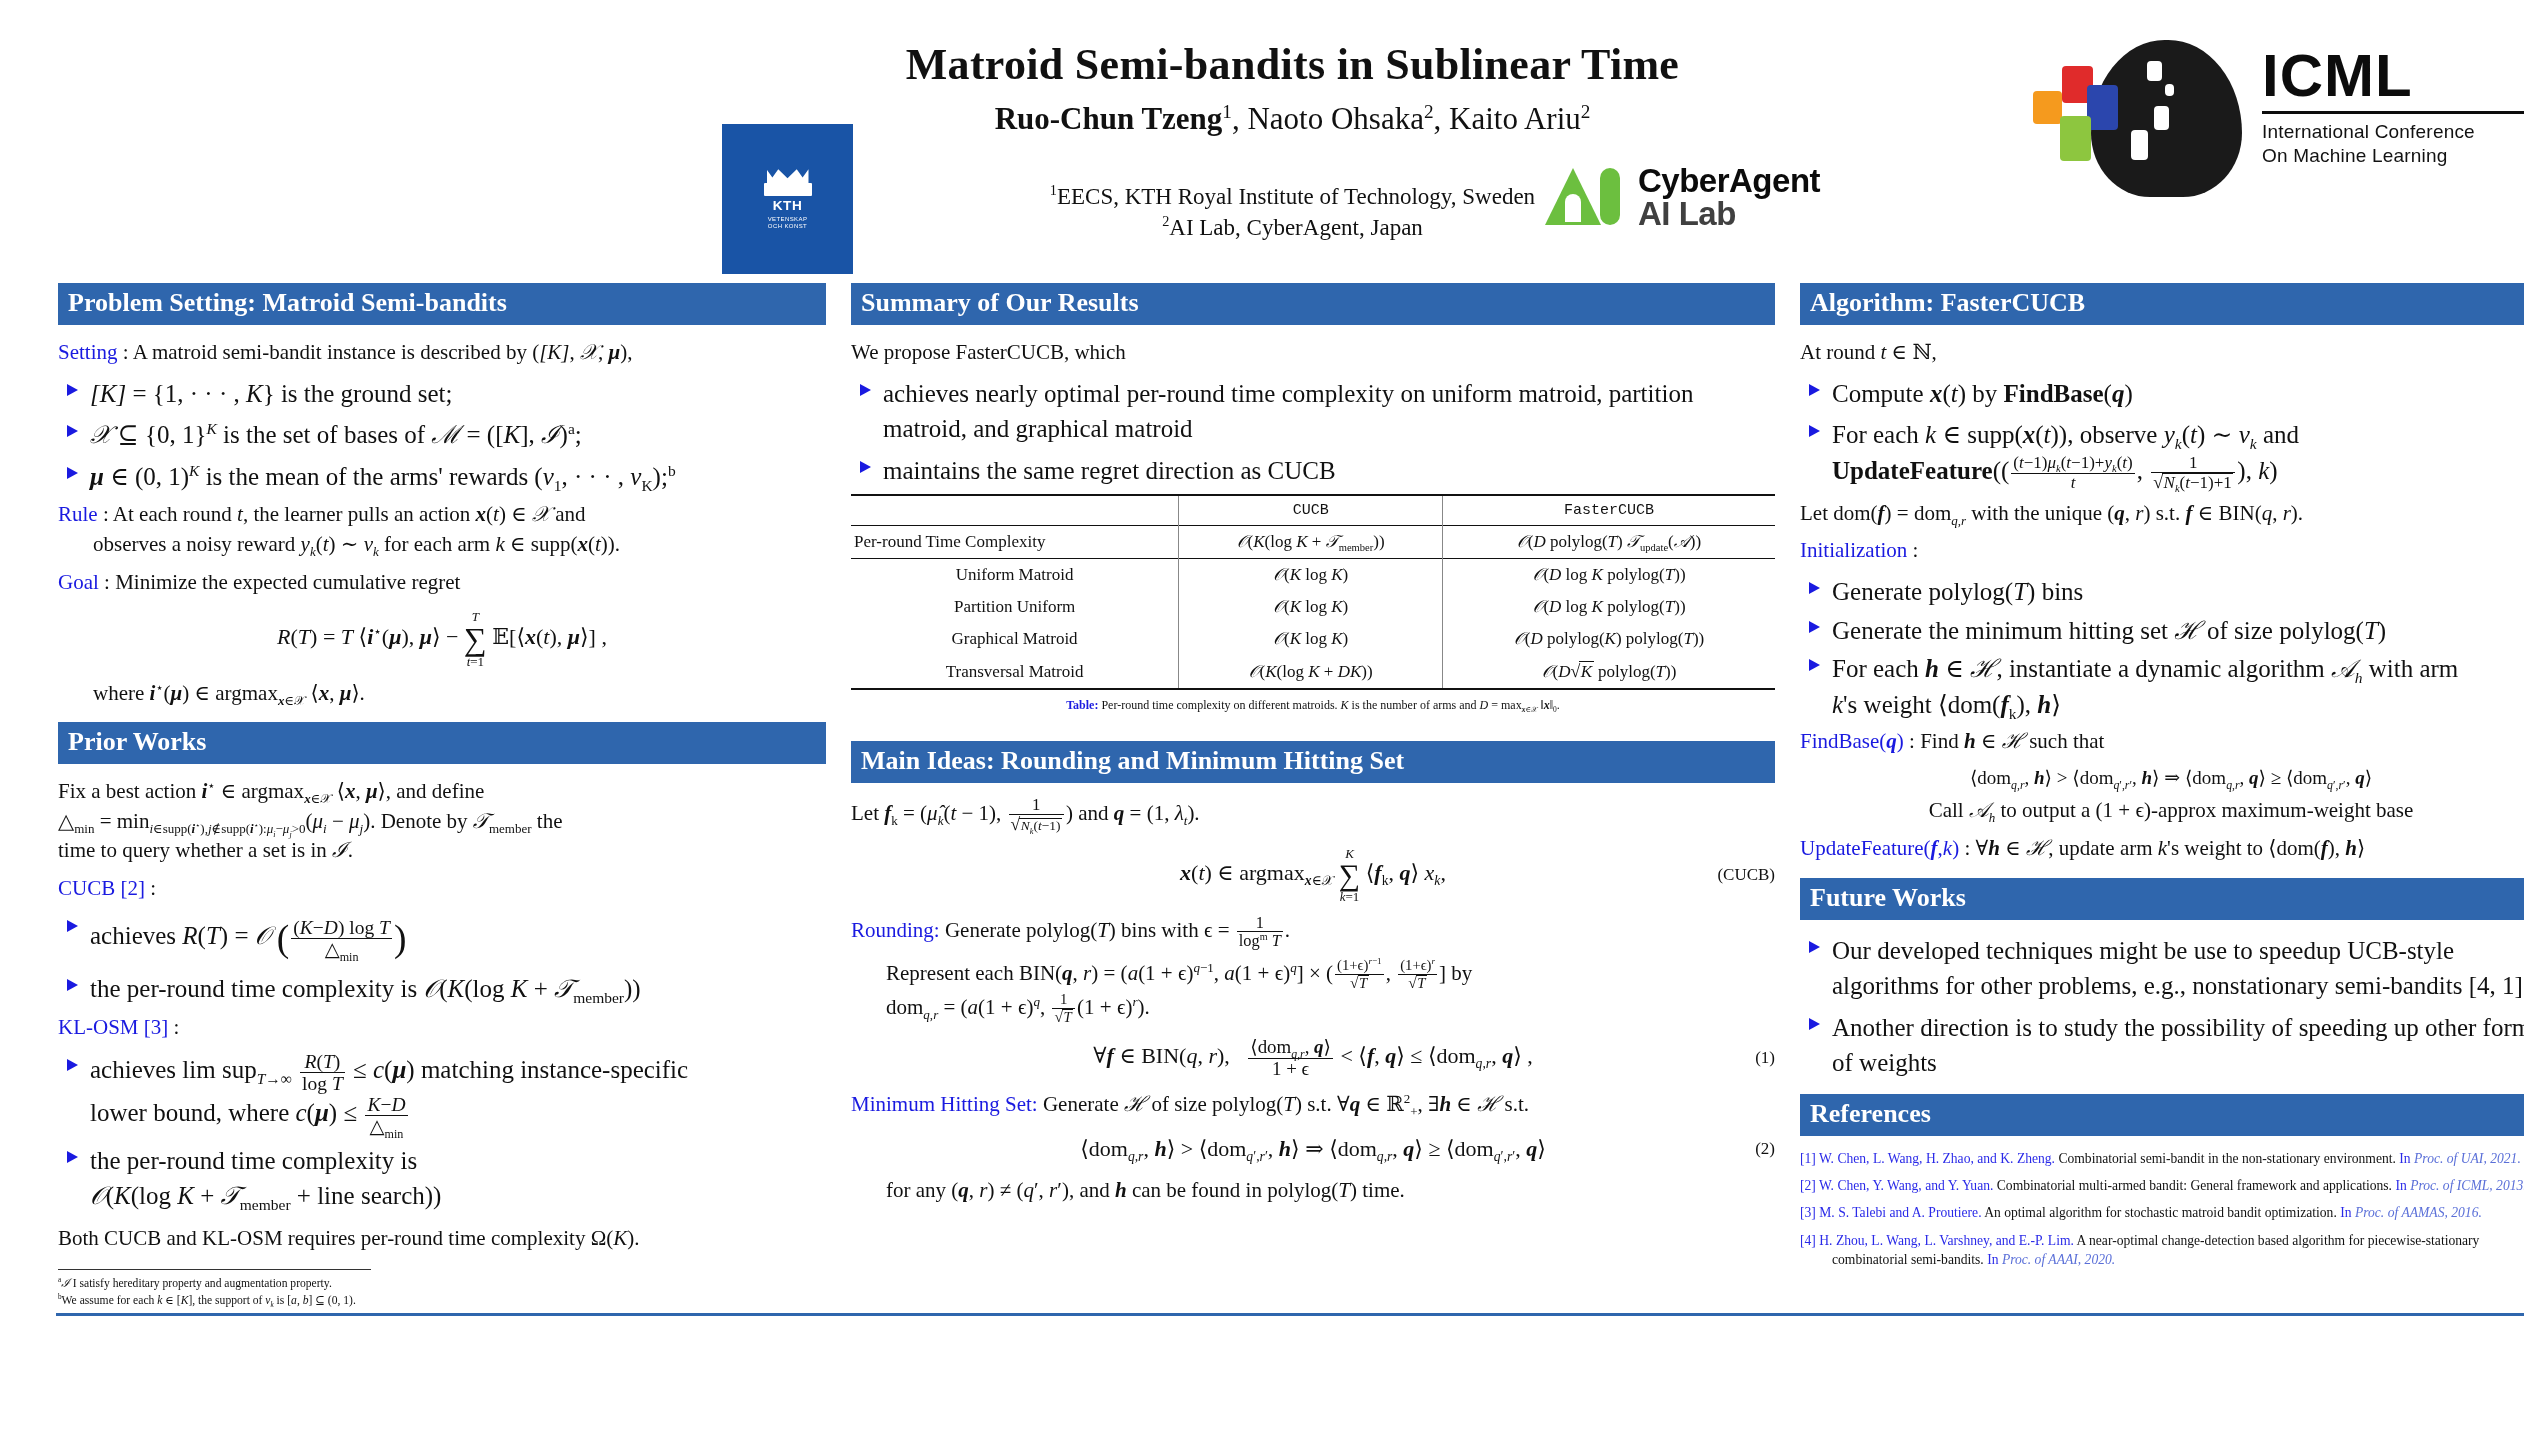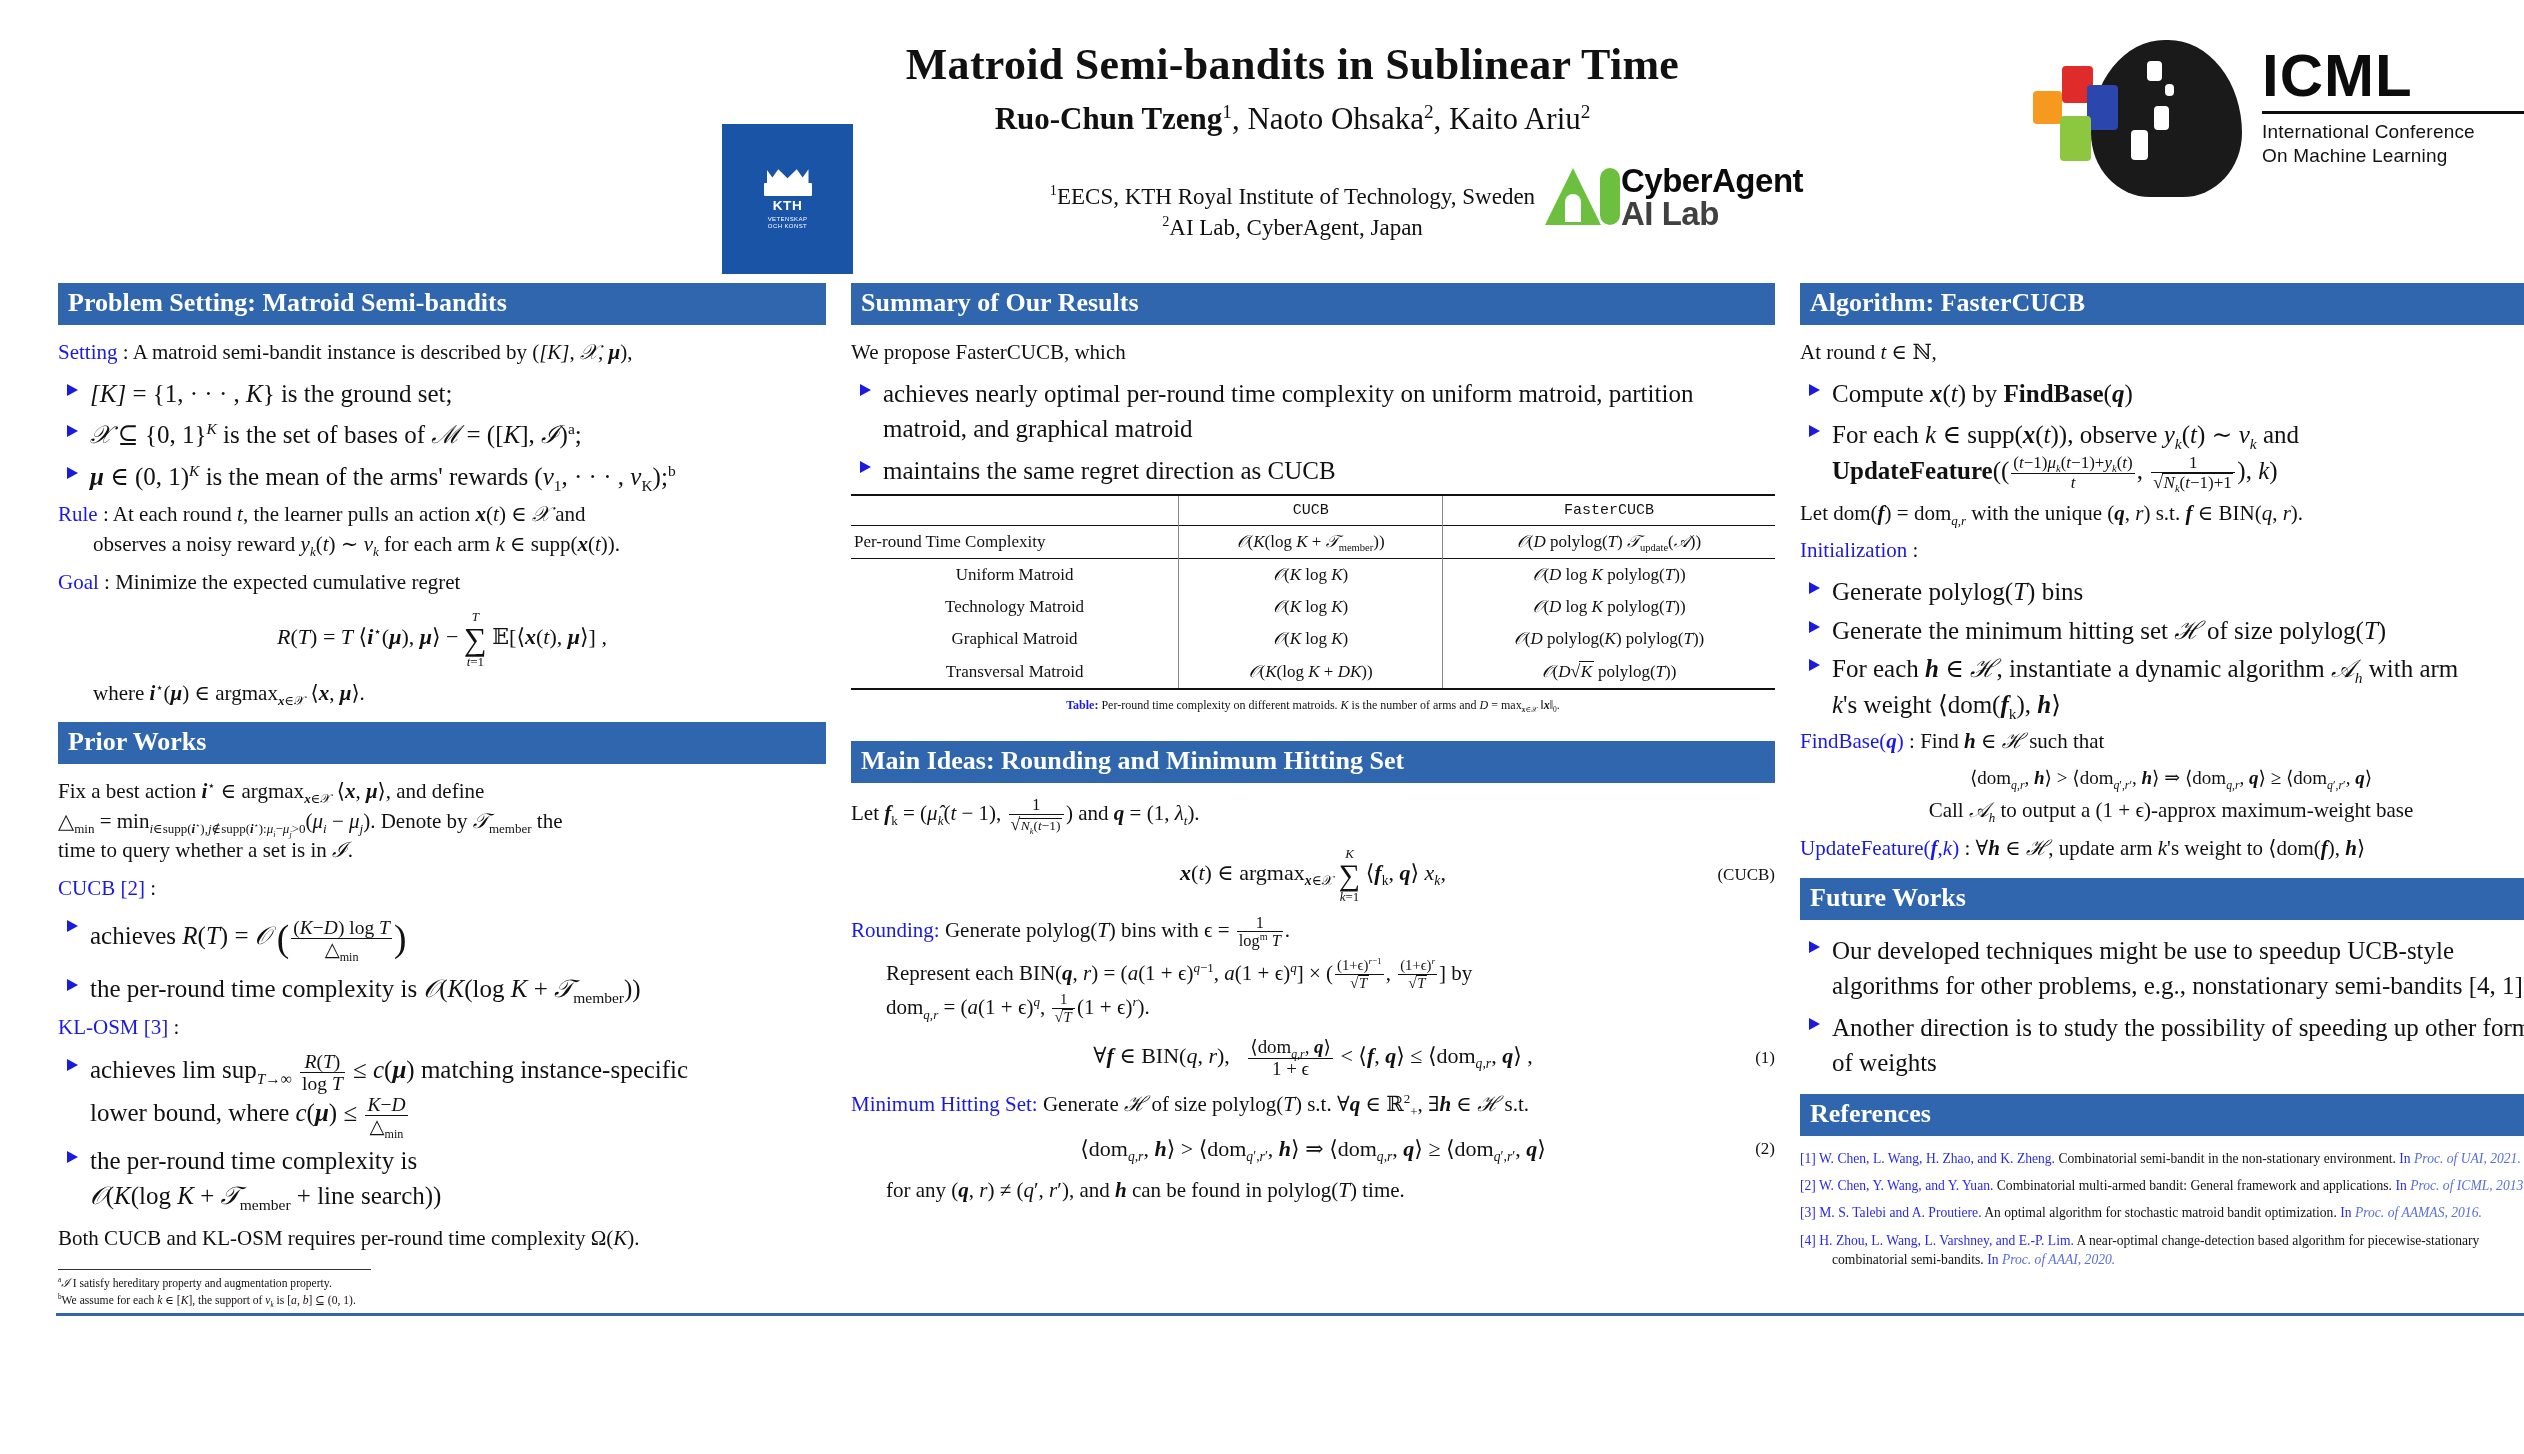--- a/index.html
+++ b/index.html
@@ -33,21 +33,21 @@
   .kth-crown{width:48px;height:29px;position:relative;margin-bottom:3px;}
   .kth-crown:before{content:"";position:absolute;left:0;bottom:0;width:48px;height:13px;background:#fff;border-radius:1px;}
   .kth-crown:after{content:"";position:absolute;left:3px;bottom:12px;width:42px;height:15px;background:#fff;
     clip-path:polygon(0 100%,0 0,14% 55%,28% 0,50% 60%,72% 0,86% 55%,100% 0,100% 100%);}
   .kth-txt{color:#fff;font-size:13.6px;font-weight:bold;line-height:1.06;letter-spacing:0.5px;text-align:center;
     font-family:"Liberation Sans",sans-serif;}
   .kth-sub{color:#fff;font-size:6px;line-height:1.2;text-align:center;margin-top:2.5px;letter-spacing:0.4px;
     font-family:"Liberation Sans",sans-serif;}
 
   
-  .ca-logo{position:absolute;left:1545px;top:151px;width:353px;height:91px;display:flex;align-items:center;}
+  .ca-logo{position:absolute;left:1545px;top:151px;width:353px;height:91px;display:flex;align-items:center;gap:17px;}
   .ca-mark{width:76px;height:61px;position:relative;}
   .ca-tri{position:absolute;left:0;top:2px;width:0;height:0;
     border-left:28px solid transparent;border-right:28px solid transparent;border-bottom:57px solid #6cbf3f;}
   .ca-hole{position:absolute;left:20px;top:28px;width:16px;height:28px;background:#ffffff;border-radius:8px 8px 0 0;}
   .ca-dot{position:absolute;left:55px;top:2px;width:20px;height:57px;background:#6cbf3f;border-radius:10px;}
   .ca-text{line-height:1.0;font-family:"Liberation Sans",sans-serif;}
   .ca-l1{font-size:33px;font-weight:bold;color:#0b0b0b;letter-spacing:-0.5px;}
   .ca-l2{font-size:33px;font-weight:bold;color:#404040;letter-spacing:-0.5px;}
 
   
@@ -296,21 +296,21 @@
         <td class="rowhead t-mid">Per-round Time Complexity</td>
         <td class="t-mid vline"><span class="mathit">𝒪</span>(<span class="mathit">K</span>(log <span class="mathit">K</span> + <span class="mathit">𝒯</span><span class="sc">member</span>))</td>
         <td class="t-mid vline"><span class="mathit">𝒪</span>(<span class="mathit">D</span> polylog(<span class="mathit">T</span>) <span class="mathit">𝒯</span><span class="sc">update</span>(<span class="mathit">𝒜</span>))</td>
       </tr>
       <tr>
         <td class="ctr t-mid">Uniform Matroid</td>
         <td class="t-mid vline"><span class="mathit">𝒪</span>(<span class="mathit">K</span> log <span class="mathit">K</span>)</td>
         <td class="t-mid vline"><span class="mathit">𝒪</span>(<span class="mathit">D</span> log <span class="mathit">K</span> polylog(<span class="mathit">T</span>))</td>
       </tr>
       <tr>
-        <td class="ctr">Technology Matroid</td>
+        <td class="ctr">Partition Uniform</td>
         <td class="vline"><span class="mathit">𝒪</span>(<span class="mathit">K</span> log <span class="mathit">K</span>)</td>
         <td class="vline"><span class="mathit">𝒪</span>(<span class="mathit">D</span> log <span class="mathit">K</span> polylog(<span class="mathit">T</span>))</td>
       </tr>
       <tr>
         <td class="ctr">Graphical Matroid</td>
         <td class="vline"><span class="mathit">𝒪</span>(<span class="mathit">K</span> log <span class="mathit">K</span>)</td>
         <td class="vline"><span class="mathit">𝒪</span>(<span class="mathit">D</span> polylog(<span class="mathit">K</span>) polylog(<span class="mathit">T</span>))</td>
       </tr>
       <tr>
         <td class="ctr t-bot">Transversal Matroid</td>

